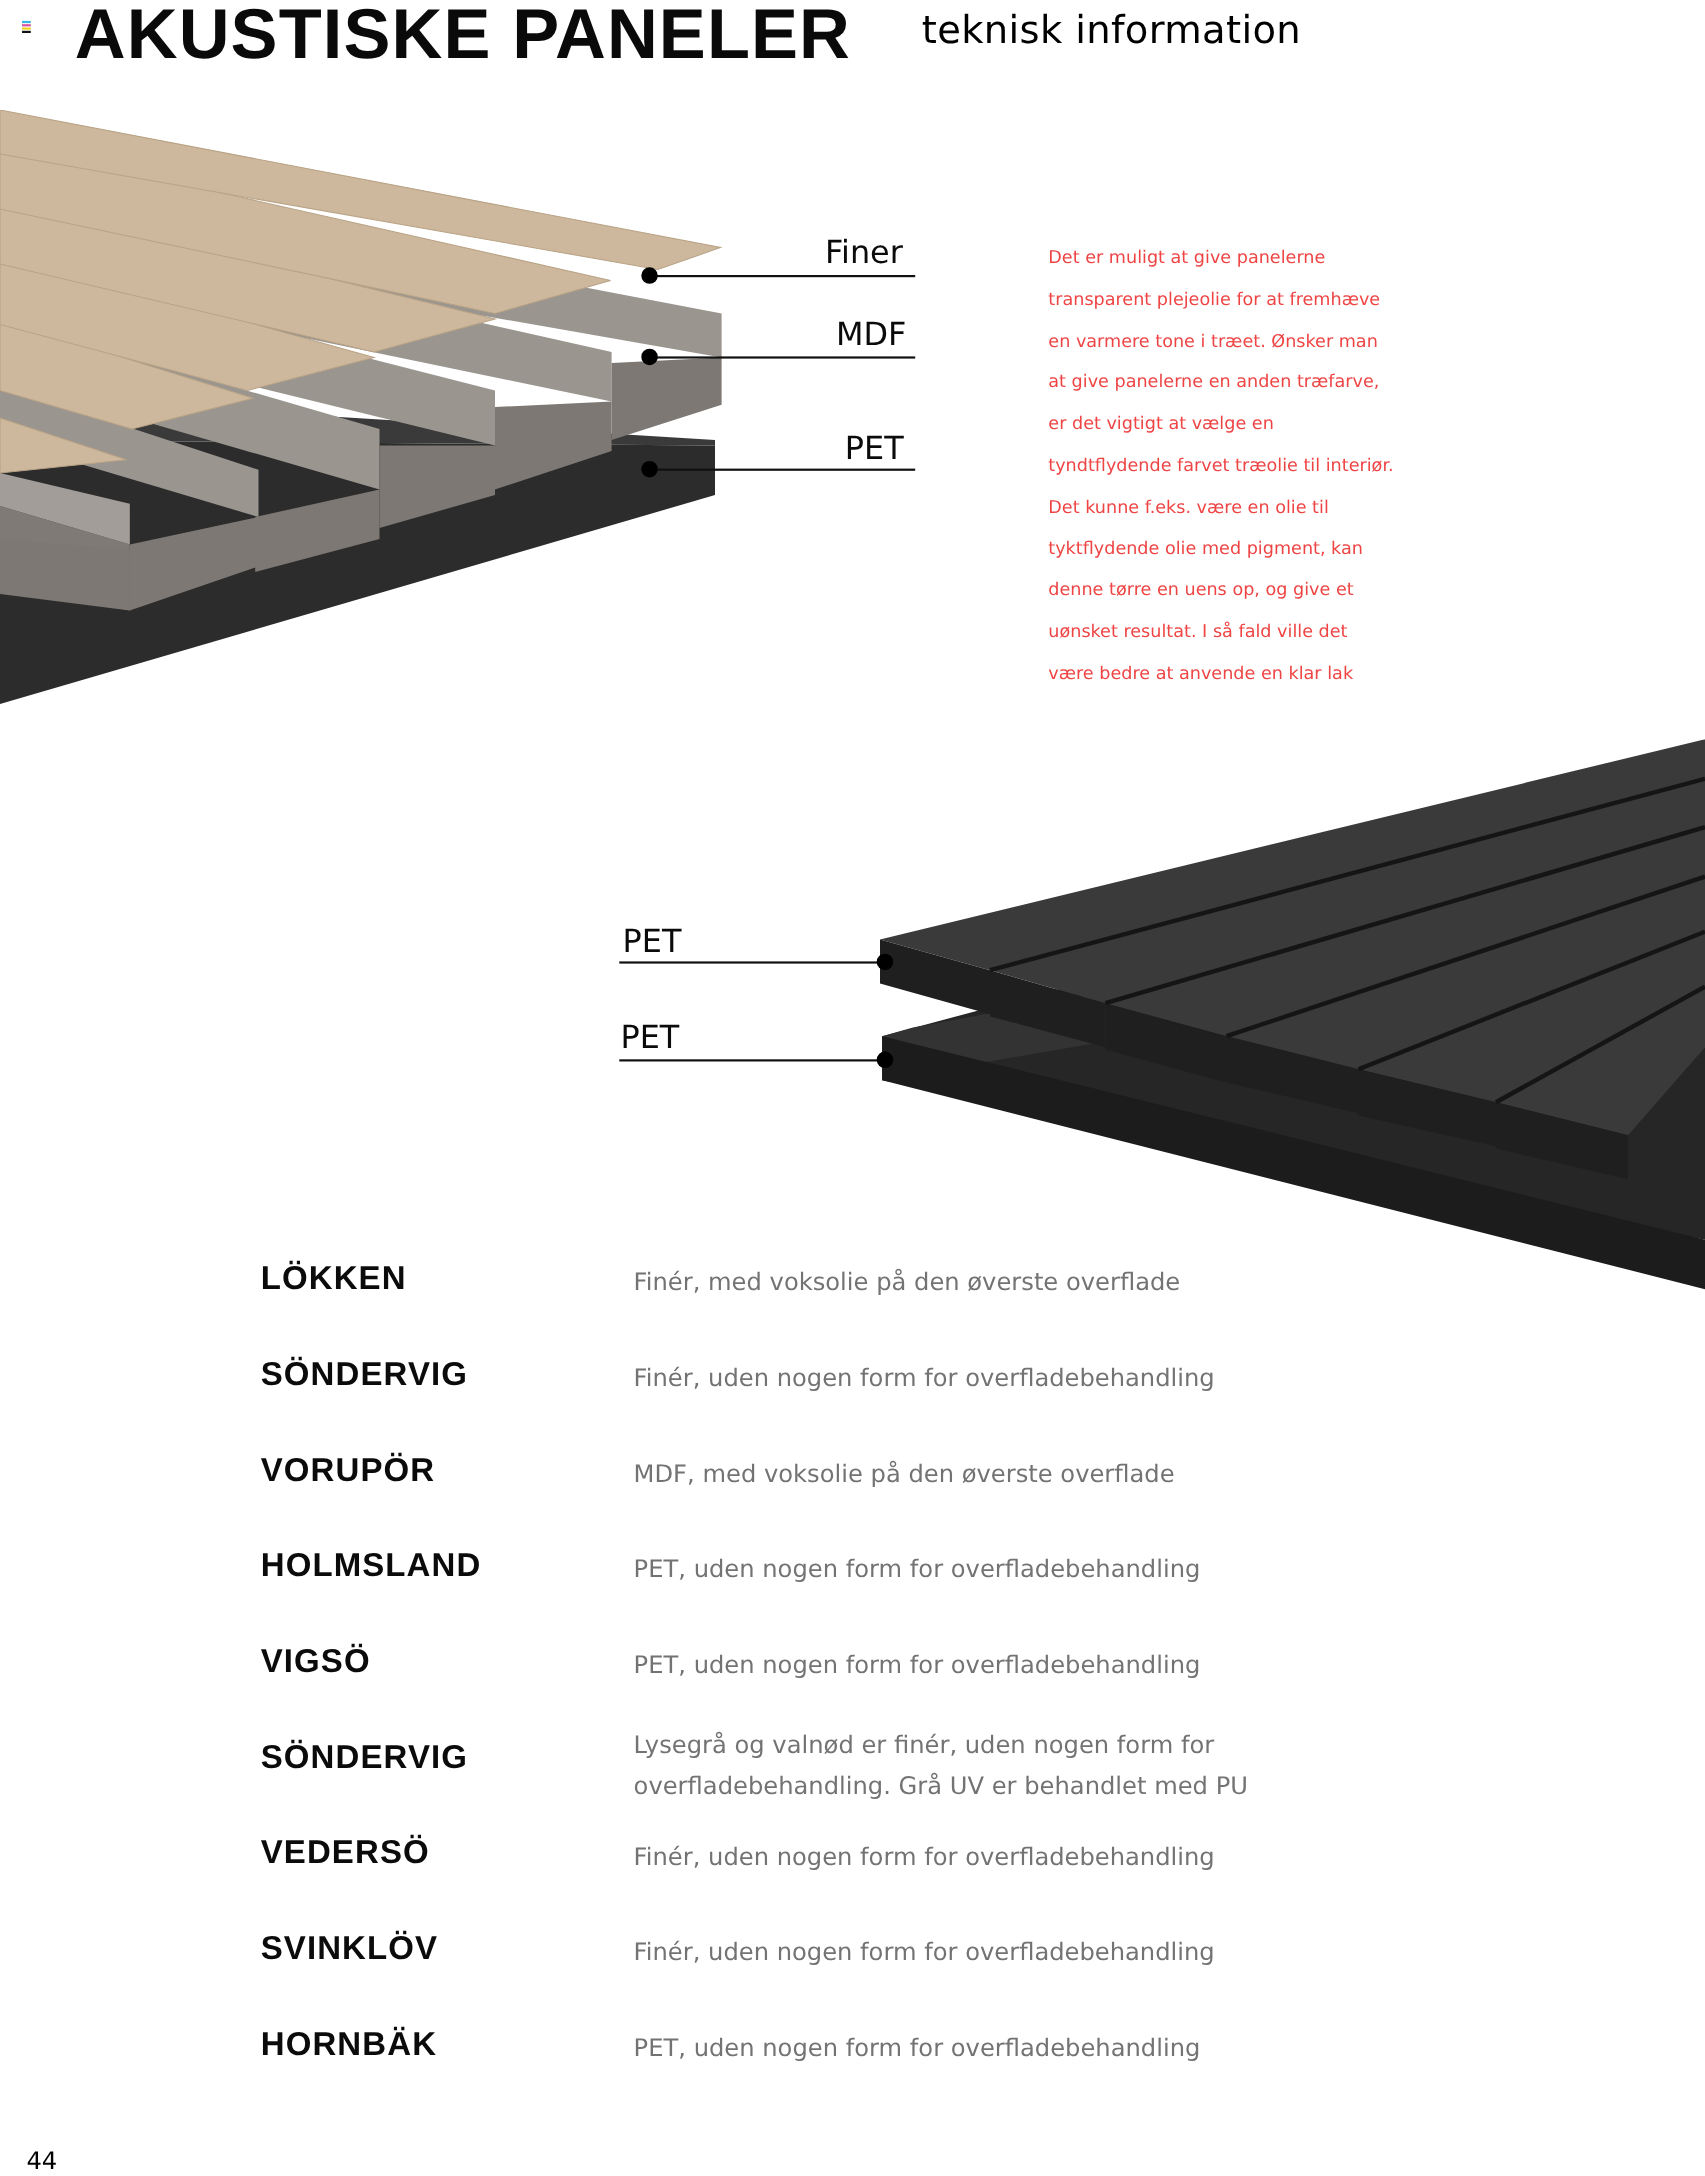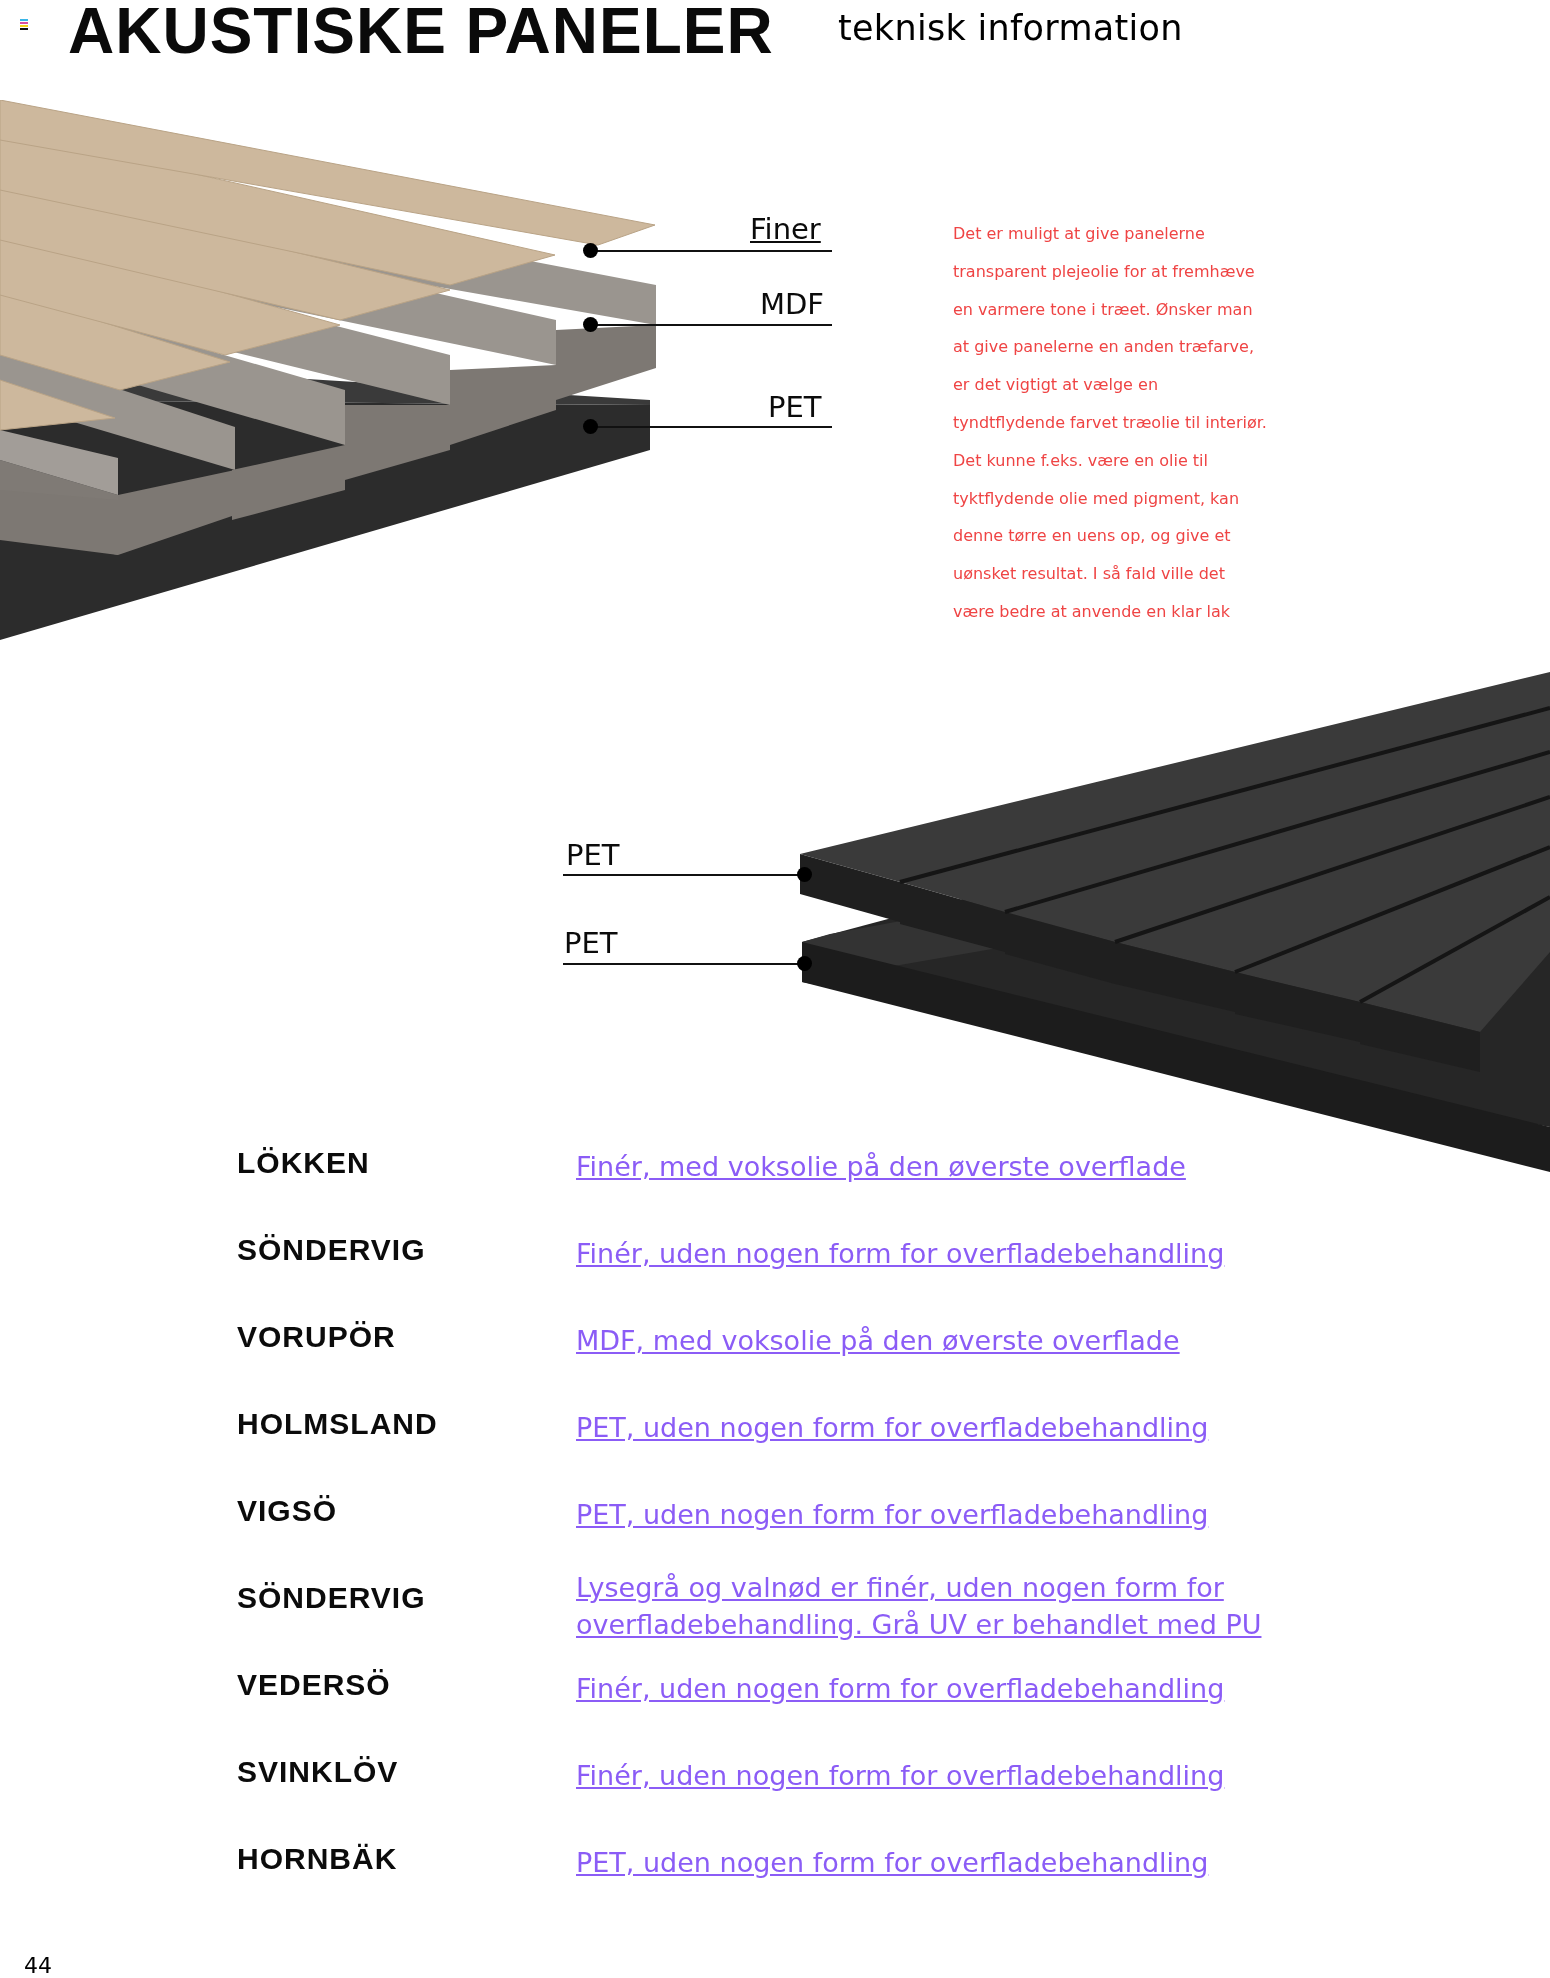--- a/index.html
+++ b/index.html
@@ -13,21 +13,21 @@
   .subtitle { left: 838px; top: 8px; font-size: 35px; color: #000000; white-space: nowrap; letter-spacing: 0.3px; }
   .para { left: 953px; top: 215px; width: 540px; font-size: 16px; line-height: 37.8px; color: #ef4444; }
   .para div { white-space: nowrap; }
   .label { font-size: 29px; color: #0b0b0b; white-space: nowrap; }
   .leader { height: 2px; background: #111; }
   .dot { width: 15px; height: 15px; border-radius: 50%; background: #000; }
   .list { left: 237px; top: 0; }
   .row { position: absolute; left: 0; width: 1200px; }
   .row .name { position: absolute; left: 0; font-family: "Liberation Sans", sans-serif; font-weight: 700;
                font-size: 30px; letter-spacing: 1px; color: #0b0b0b; white-space: nowrap; }
-  .row .desc { position: absolute; left: 339px; font-size: 27px; line-height: 37px; color: #8b5cf6; white-space: nowrap; text-decoration: underline; }
+  .row .desc { position: absolute; left: 339px; font-size: 22px; line-height: 37px; color: #737373; white-space: nowrap; }
   .pagenum { left: 24px; top: 1953px; font-size: 22px; color: #000000; }
   svg { display: block; }
 </style>
 </head>
 <body>
 
 <div class="abs colorbar">
   <span style="background:#39b6e8"></span>
   <span style="background:#d94fa0"></span>
   <span style="background:#f2d21a"></span>
@@ -69,21 +69,21 @@
       <polygon points="0,280 115,318 0,330"></polygon>
       <polygon points="0,190 230,262 120,290 0,255"></polygon>
       <polygon points="0,130 340,225 225,255 0,195"></polygon>
       <polygon points="0,80 450,190 340,220 0,140"></polygon>
       <polygon points="0,30 555,155 450,185 0,90"></polygon>
       <polygon points="0,0 655,125 598,145 0,40"></polygon>
     </g>
   </svg>
 </div>
 
-<div class="abs label" style="left:750px;top:212px;text-decoration:underline;">Finer</div>
+<div class="abs label" style="left:750px;top:212px;">Finer</div>
 <div class="abs leader" style="left:590px;top:250px;width:242px;"></div>
 <div class="abs dot" style="left:583px;top:243px;"></div>
 
 <div class="abs label" style="left:760px;top:287px;">MDF</div>
 <div class="abs leader" style="left:590px;top:324px;width:242px;"></div>
 <div class="abs dot" style="left:583px;top:317px;"></div>
 
 <div class="abs label" style="left:768px;top:390px;">PET</div>
 <div class="abs leader" style="left:590px;top:426px;width:242px;"></div>
 <div class="abs dot" style="left:583px;top:419px;"></div>

